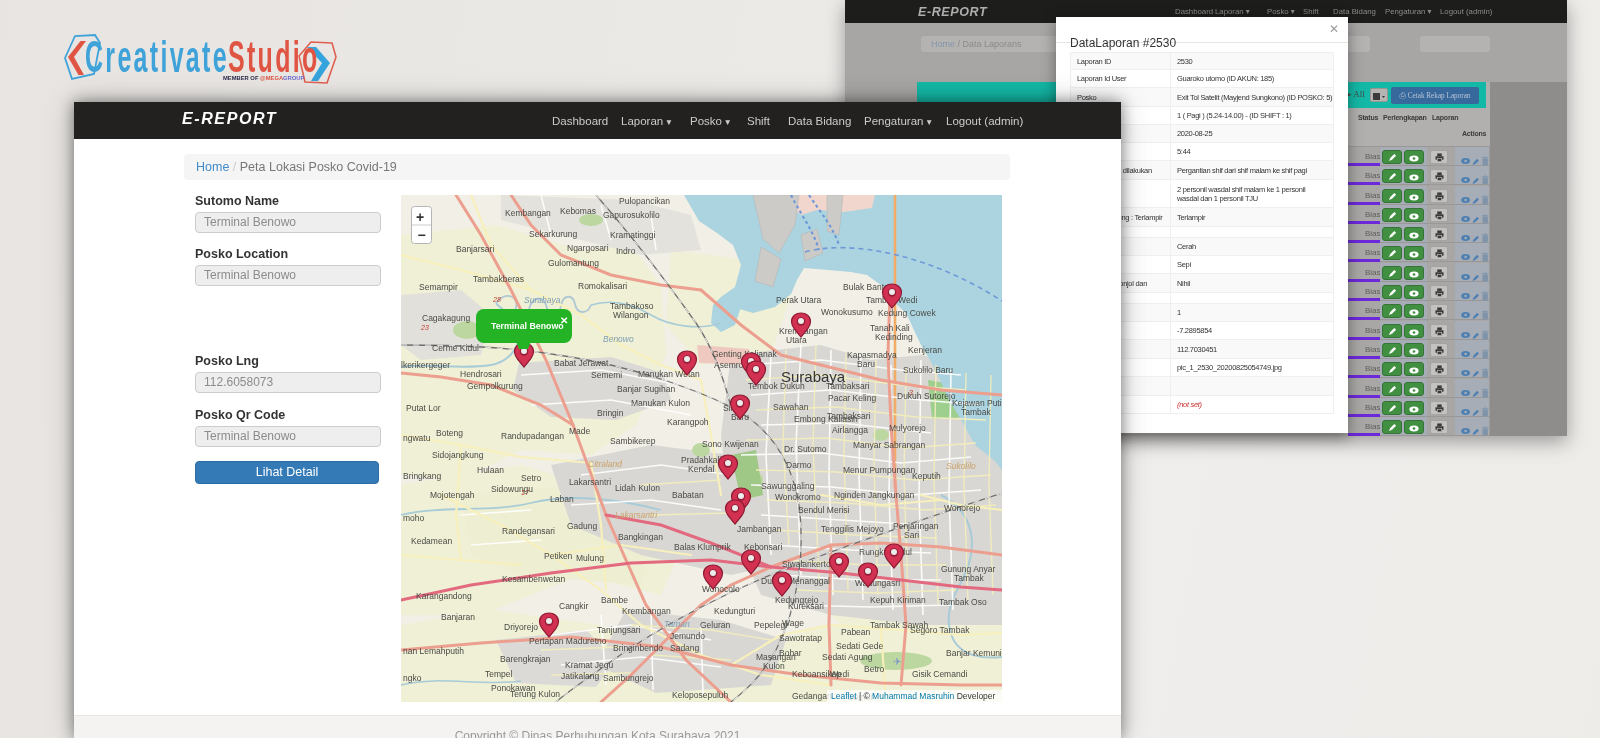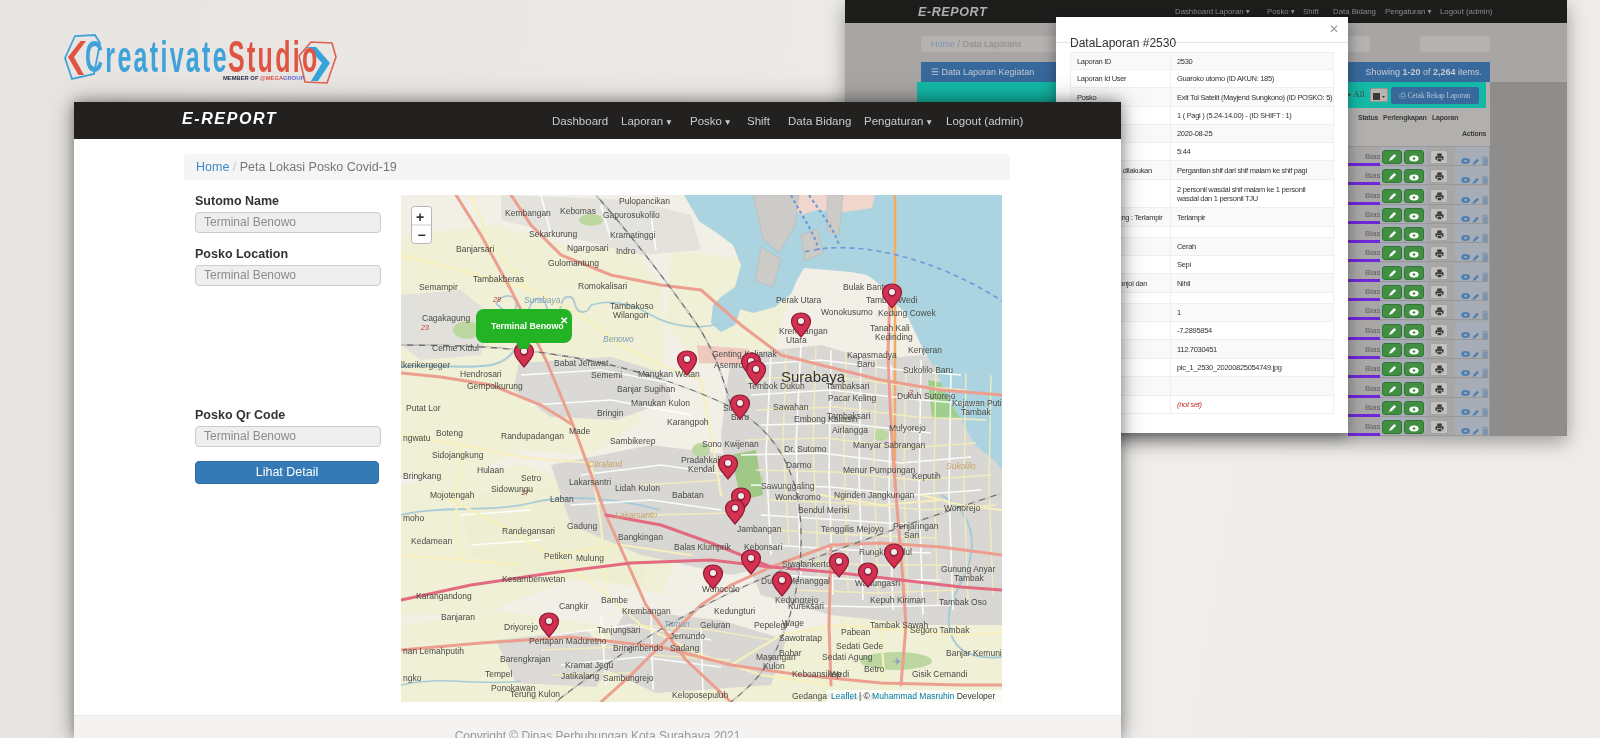--- a/index.html
+++ b/index.html
@@ -98,21 +98,20 @@
       <span style="left:330px">Dashboard</span>
       <span style="left:370px">Laporan ▾</span>
       <span style="left:422px">Posko ▾</span>
       <span style="left:458px">Shift</span>
       <span style="left:488px">Data Bidang</span>
       <span style="left:540px">Pengaturan ▾</span>
       <span style="left:595px">Logout (admin)</span>
     </div>
   <div class="crumb2"><span class="h">Home</span> / Data Laporans</div>
     <div class="crumb2b"></div>
-  <div class="bluehdr"><span style="margin-left:10px">☰ Data Laporan Kegiatan</span><span style="float:right;margin-right:8px">Showing <b>1-20</b> of <b>2,264</b> items.</span></div>
   <div class="panelbody">
       <div class="note2">* Resize table columns just like a spreadshe</div>
     </div>
   <div class="toolbar">
       <div class="tb-all">▸ All</div>
       <div class="tb-ic"><svg width="15" height="12" viewBox="0 0 15 12">
           <rect x="2" y="2" width="7" height="7" fill="#3a3a39"></rect>
           <path d="M11 5 l3 0 l-1.5 2 z" fill="#3a3a39"></path>
         </svg></div>
       <div class="tb-blue"><span style="font-size:8px">⎙</span> Cetak Rekap Laporan</div>
@@ -628,20 +627,24 @@
     </div>
   <div class="crumb1"><span class="h" style="margin-left:12px">Home</span> <span style="color:#ccc">/</span> Peta Lokasi Posko Covid-19</div>
 
   <div class="fgroup" style="top:92px">
       <label>Sutomo Name</label>
       <div class="inp">Terminal Benowo</div>
     </div>
   <div class="fgroup" style="top:145px">
       <label>Posko Location</label>
       <div class="inp">Terminal Benowo</div>
+    </div>
+  <div class="fgroup" style="top:252px">
+      <label>Posko Lng</label>
+      <div class="inp">112.6058073</div>
     </div>
   <div class="fgroup" style="top:306px">
       <label>Posko Qr Code</label>
       <div class="inp">Terminal Benowo</div>
     </div>
   <div id="btn-detail">Lihat Detail</div>
 
   <div id="mapwrap">
       <svg width="601" height="507" viewBox="0 0 601 507" style="position:absolute;left:0;top:0" xmlns="http://www.w3.org/2000/svg">
 <rect width="601" height="507" fill="#f1efe6"></rect>

